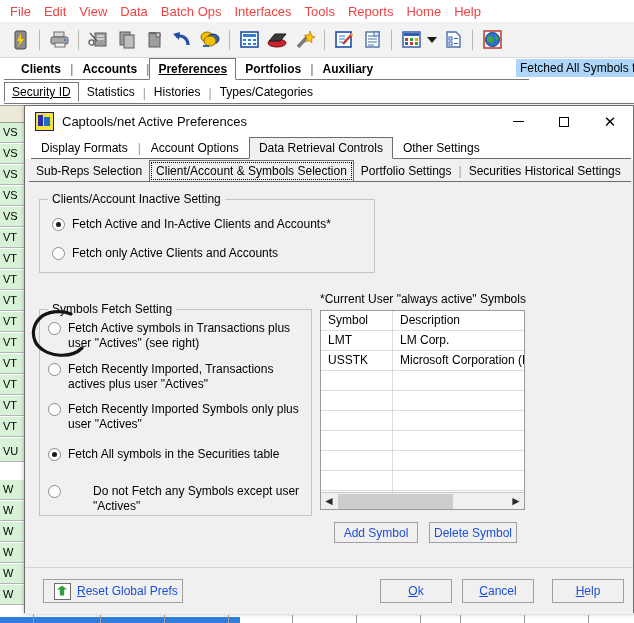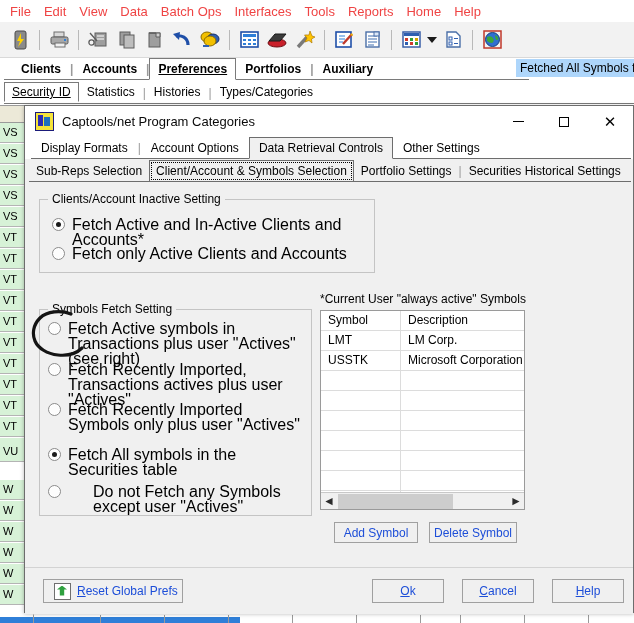--- a/index.html
+++ b/index.html
@@ -217,39 +217,39 @@
     width: 13px; height: 13px; border-radius: 50%;
     border: 1px solid #8b8b8b; background: #fdfdfd;
     box-sizing: border-box; margin-right: 7px; flex: none; margin-top: 1px;
     position: relative;
     box-shadow: inset 0 0 0 1px #ffffff;
   }
   .radio.on::after {
     content: ""; position: absolute; left: 3px; top: 3px;
     width: 5px; height: 5px; border-radius: 50%; background: #1b1b1b;
   }
-  .radio-label { font-size: 16px; line-height: 15px; color: #000; }
+  .radio-label { font-size: 12px; line-height: 15px; color: #000; }
 
   .inactive-line {
     position: absolute; font-size: 12px; white-space: nowrap;
   }
   .inactive-line b { font-weight: bold; text-decoration: underline; }
 
   .rt-label {
     position: absolute; font-size: 12px; white-space: nowrap;
   }
 
   
   .symtable {
     position: absolute; border: 1px solid #9a9a9a; background: #ffffff;
     box-sizing: border-box; overflow: hidden;
   }
   .sym-row { display: flex; height: 19px; border-bottom: 1px solid #dcdcdc; }
   .sym-c1 {
-    width: 80px; border-right: 1px solid #dcdcdc; font-size: 12px;
+    width: 72px; border-right: 1px solid #dcdcdc; font-size: 12px;
     padding-left: 7px; line-height: 18px; box-sizing: border-box;
     overflow: hidden; white-space: nowrap;
   }
   .sym-c2 {
     flex: 1; font-size: 12px; padding-left: 7px; line-height: 18px;
     overflow: hidden; white-space: nowrap;
   }
   .sym-hscroll {
     position: absolute; left: 0; bottom: 0; width: 100%; height: 17px;
     background: #f0f0f0; border-top: 1px solid #c8c8c8;
@@ -515,21 +515,21 @@
       <div class="sep" style="color:#9a9a9a;align-self:center;">|</div>
       <div class="tab2"><span>Types/Categories</span></div>
     </div>
   </div>
   <div class="tabrow2-underline"></div>
 
   <div class="dialog">
 
     <div class="dlg-title">
       <div class="dlg-icon"></div>
-      <div class="dlg-title-text">Captools/net Program Categories</div>
+      <div class="dlg-title-text">Captools/net Active Preferences</div>
       <div class="dlg-ctrls">
         <div class="dlg-ctl">
             <div class="ctl-min"></div>
           </div>
         <div class="dlg-ctl">
             <div class="ctl-max"></div>
           </div>
         <div class="dlg-ctl close">
             <div class="ctl-x">✕</div>
           </div>
@@ -657,21 +657,21 @@
       </div>
       <div class="btn" style="left:404px; top:340px; width:88px; height:21px;">
         <span>Delete Symbol</span>
       </div>
 
       <div class="dlg-footer">
         <div class="btn" style="left:18px; top:11px; width:140px; height:24px; justify-content:flex-start; padding-left:10px;">
           <span class="btn-icon"></span>
           <span><u>R</u><span>eset Global Prefs</span></span>
         </div>
-        <div class="btn" style="left:347px; top:11px; width:72px; height:24px;">
+        <div class="btn" style="left:355px; top:11px; width:72px; height:24px;">
           <span><u>O</u><span>k</span></span>
         </div>
         <div class="btn" style="left:437px; top:11px; width:72px; height:24px;">
           <span><u>C</u><span>ancel</span></span>
         </div>
         <div class="btn" style="left:527px; top:11px; width:72px; height:24px;">
           <span><u>H</u><span>elp</span></span>
         </div>
       </div>
 

